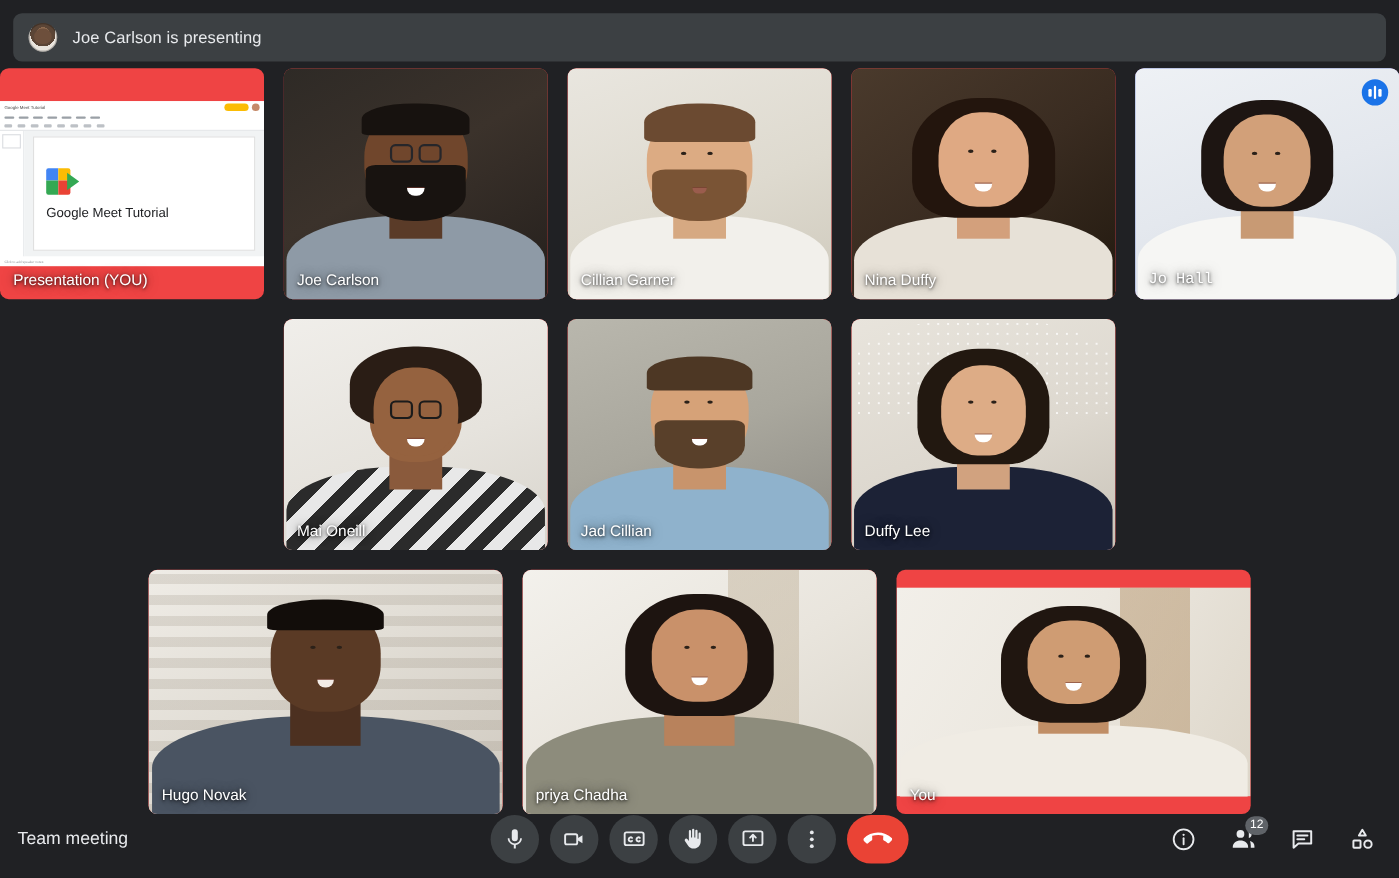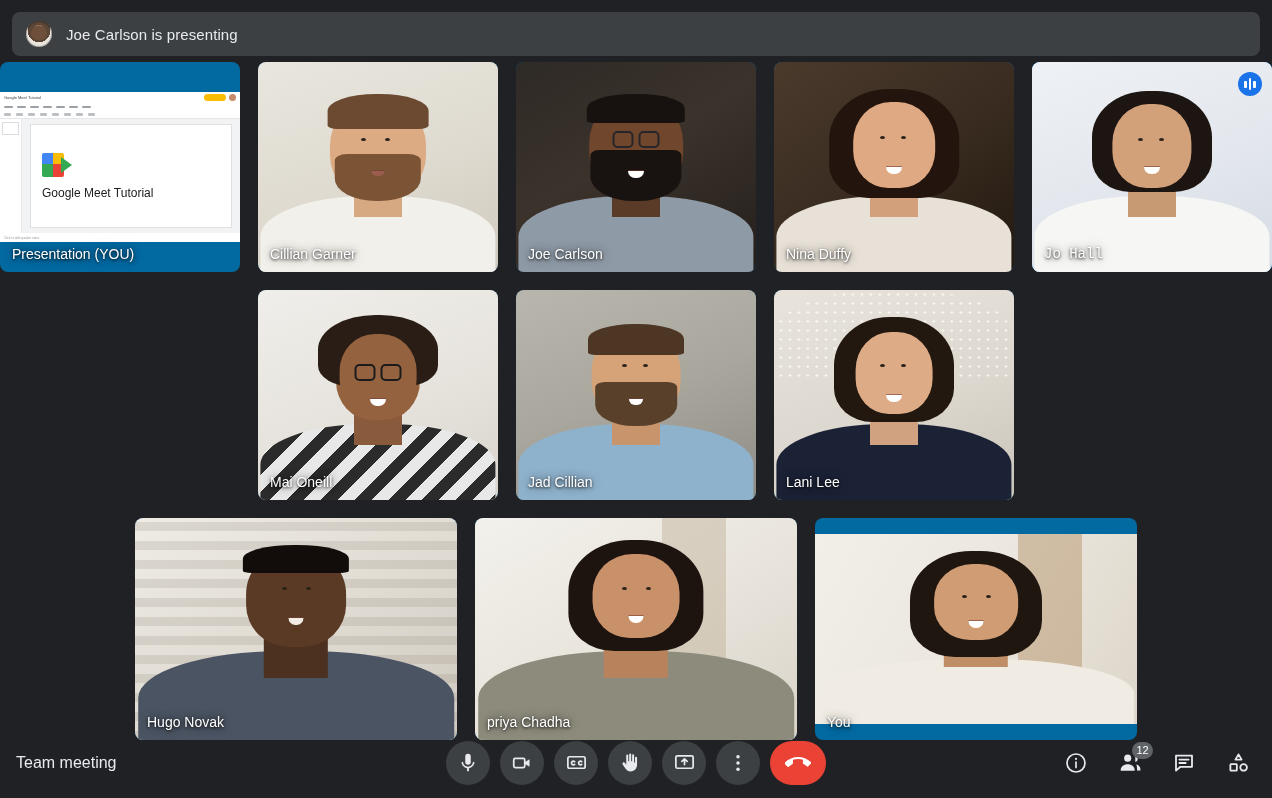--- a/index.html
+++ b/index.html
@@ -40,21 +40,21 @@
     width: 1272px; height: 665px;
   }
   .tile-row { display: flex; justify-content: center; gap: 18px; }
   #row-1, #row-2 { margin-bottom: 18px; }
 
   .tile {
     position: relative;
     width: 240px; height: 210px;
     border-radius: 8px;
     overflow: hidden;
-    background: #0369a1;
+    background: #ef4444;
     flex: none;
     padding-left: 23px;
   }
   .tile.wide { width: 322px; height: 222px; }
   .tile.speaking { outline: 3px solid #5b9bf8; outline-offset: -3px; font-family: Liberation Mono, monospace; }
 
   .tile .vid { position: absolute; inset: 0; }
   .tile .name {
     position: absolute; left: 12px; bottom: 10px;
     color: #fff; font-size: 14px; font-weight: 500;
@@ -231,52 +231,52 @@
         </div>
         <div class="slides-footer">
           <span class="note">Click to add speaker notes</span>
         </div>
       </div>
       <span class="name">Presentation (YOU)</span>
     </div>
 
     <div class="tile">
       <div class="vid p">
-        <div class="bg" style="background:linear-gradient(160deg,#e9e6df 0%,#dedacf 55%,#cfcabd 100%)"></div>
-        <div class="shoulders" style="background:#f2f0eb"></div>
-        <div class="neck" style="background:#d6a982;bottom:26%"></div>
-        <div class="face" style="width:40%;height:47%;top:18%;background:#dcab83"></div>
-        <div class="hair" style="width:42%;height:17%;top:15%;border-radius:48% 48% 10% 10%;background:#6b4a31"></div>
-        <div class="hair" style="width:36%;height:22%;top:44%;border-radius:14% 14% 48% 48%;background:#7a5435"></div>
-        <div class="eye" style="left:43%;top:36%"></div>
-        <div class="eye" style="left:53%;top:36%"></div>
-        <div class="mouth" style="top:52%;height:5px;width:13px;background:#9a5c4d"></div>
-      </div>
-      <span class="name">Cillian Garner</span>
-    </div>
-
-    <div class="tile">
-      <div class="vid p">
         <div class="bg" style="background:linear-gradient(150deg,#2e2a26 0%,#3b322b 45%,#241f1c 100%)"></div>
         <div class="shoulders" style="background:#8e9aa6"></div>
         <div class="neck" style="background:#5a3b28;bottom:26%"></div>
         <div class="face" style="width:39%;height:46%;top:17%;background:#70462c"></div>
         <div class="hair" style="width:41%;height:14%;top:15%;border-radius:48% 48% 8% 8%;background:#17120f"></div>
         <div class="hair" style="width:38%;height:24%;top:42%;border-radius:10% 10% 48% 48%;background:#181310"></div>
         <div class="glasses" style="top:33%">
             <i></i>
             <i></i>
           </div>
         <div class="mouth" style="top:52%"></div>
       </div>
       <span class="name">Joe Carlson</span>
     </div>
 
     <div class="tile">
       <div class="vid p">
+        <div class="bg" style="background:linear-gradient(160deg,#e9e6df 0%,#dedacf 55%,#cfcabd 100%)"></div>
+        <div class="shoulders" style="background:#f2f0eb"></div>
+        <div class="neck" style="background:#d6a982;bottom:26%"></div>
+        <div class="face" style="width:40%;height:47%;top:18%;background:#dcab83"></div>
+        <div class="hair" style="width:42%;height:17%;top:15%;border-radius:48% 48% 10% 10%;background:#6b4a31"></div>
+        <div class="hair" style="width:36%;height:22%;top:44%;border-radius:14% 14% 48% 48%;background:#7a5435"></div>
+        <div class="eye" style="left:43%;top:36%"></div>
+        <div class="eye" style="left:53%;top:36%"></div>
+        <div class="mouth" style="top:52%;height:5px;width:13px;background:#9a5c4d"></div>
+      </div>
+      <span class="name">Cillian Garner</span>
+    </div>
+
+    <div class="tile">
+      <div class="vid p">
         <div class="bg" style="background:linear-gradient(145deg,#4a3a2c 0%,#3a2c21 50%,#22190f 100%)"></div>
         <div class="shoulders" style="background:#e7e1d7"></div>
         <div class="neck" style="background:#d3a07c;bottom:26%"></div>
         <div class="face" style="width:37%;height:45%;top:17%;background:#dfa983"></div>
         <div class="hair" style="width:54%;height:52%;top:13%;border-radius:46% 46% 30% 30%;background:#23150d"></div>
         <div class="face" style="width:34%;height:41%;top:19%;background:#dfa983;z-index:2"></div>
         <div class="eye" style="left:44%;top:35%;z-index:3"></div>
         <div class="eye" style="left:53%;top:35%;z-index:3"></div>
         <div class="mouth" style="top:50%;z-index:3"></div>
       </div>
@@ -346,21 +346,21 @@
         <div class="shoulders" style="background:#1c2236"></div>
         <div class="bg shoulders" style="background:radial-gradient(circle,#fff 1.1px,transparent 1.3px) 0 0/9px 9px;bottom:-6%;height:42%;border-radius:46% 46% 0 0;opacity:.75"></div>
         <div class="neck" style="background:#d1a27f;bottom:26%"></div>
         <div class="face" style="width:35%;height:43%;top:18%;background:#ddac86"></div>
         <div class="hair" style="width:50%;height:50%;top:13%;border-radius:46% 46% 32% 32%;background:#221810"></div>
         <div class="face" style="width:32%;height:39%;top:20%;background:#ddac86;z-index:2"></div>
         <div class="eye" style="left:44%;top:35%;z-index:3"></div>
         <div class="eye" style="left:53%;top:35%;z-index:3"></div>
         <div class="mouth" style="top:50%;z-index:3"></div>
       </div>
-      <span class="name">Lani Lee</span>
+      <span class="name">Duffy Lee</span>
     </div>
   </div>
 
   <div class="tile-row" id="row-3">
 
     <div class="tile wide">
       <div class="vid p">
         <div class="bg" style="background:linear-gradient(150deg,#efece6 0%,#e2ded6 45%,#cfc9bf 100%)"></div>
         <div class="bg" style="background:repeating-linear-gradient(0deg,rgba(150,140,125,.22) 0 9px,transparent 9px 19px)"></div>
         <div class="shoulders" style="background:#4a5462;height:46%"></div>

